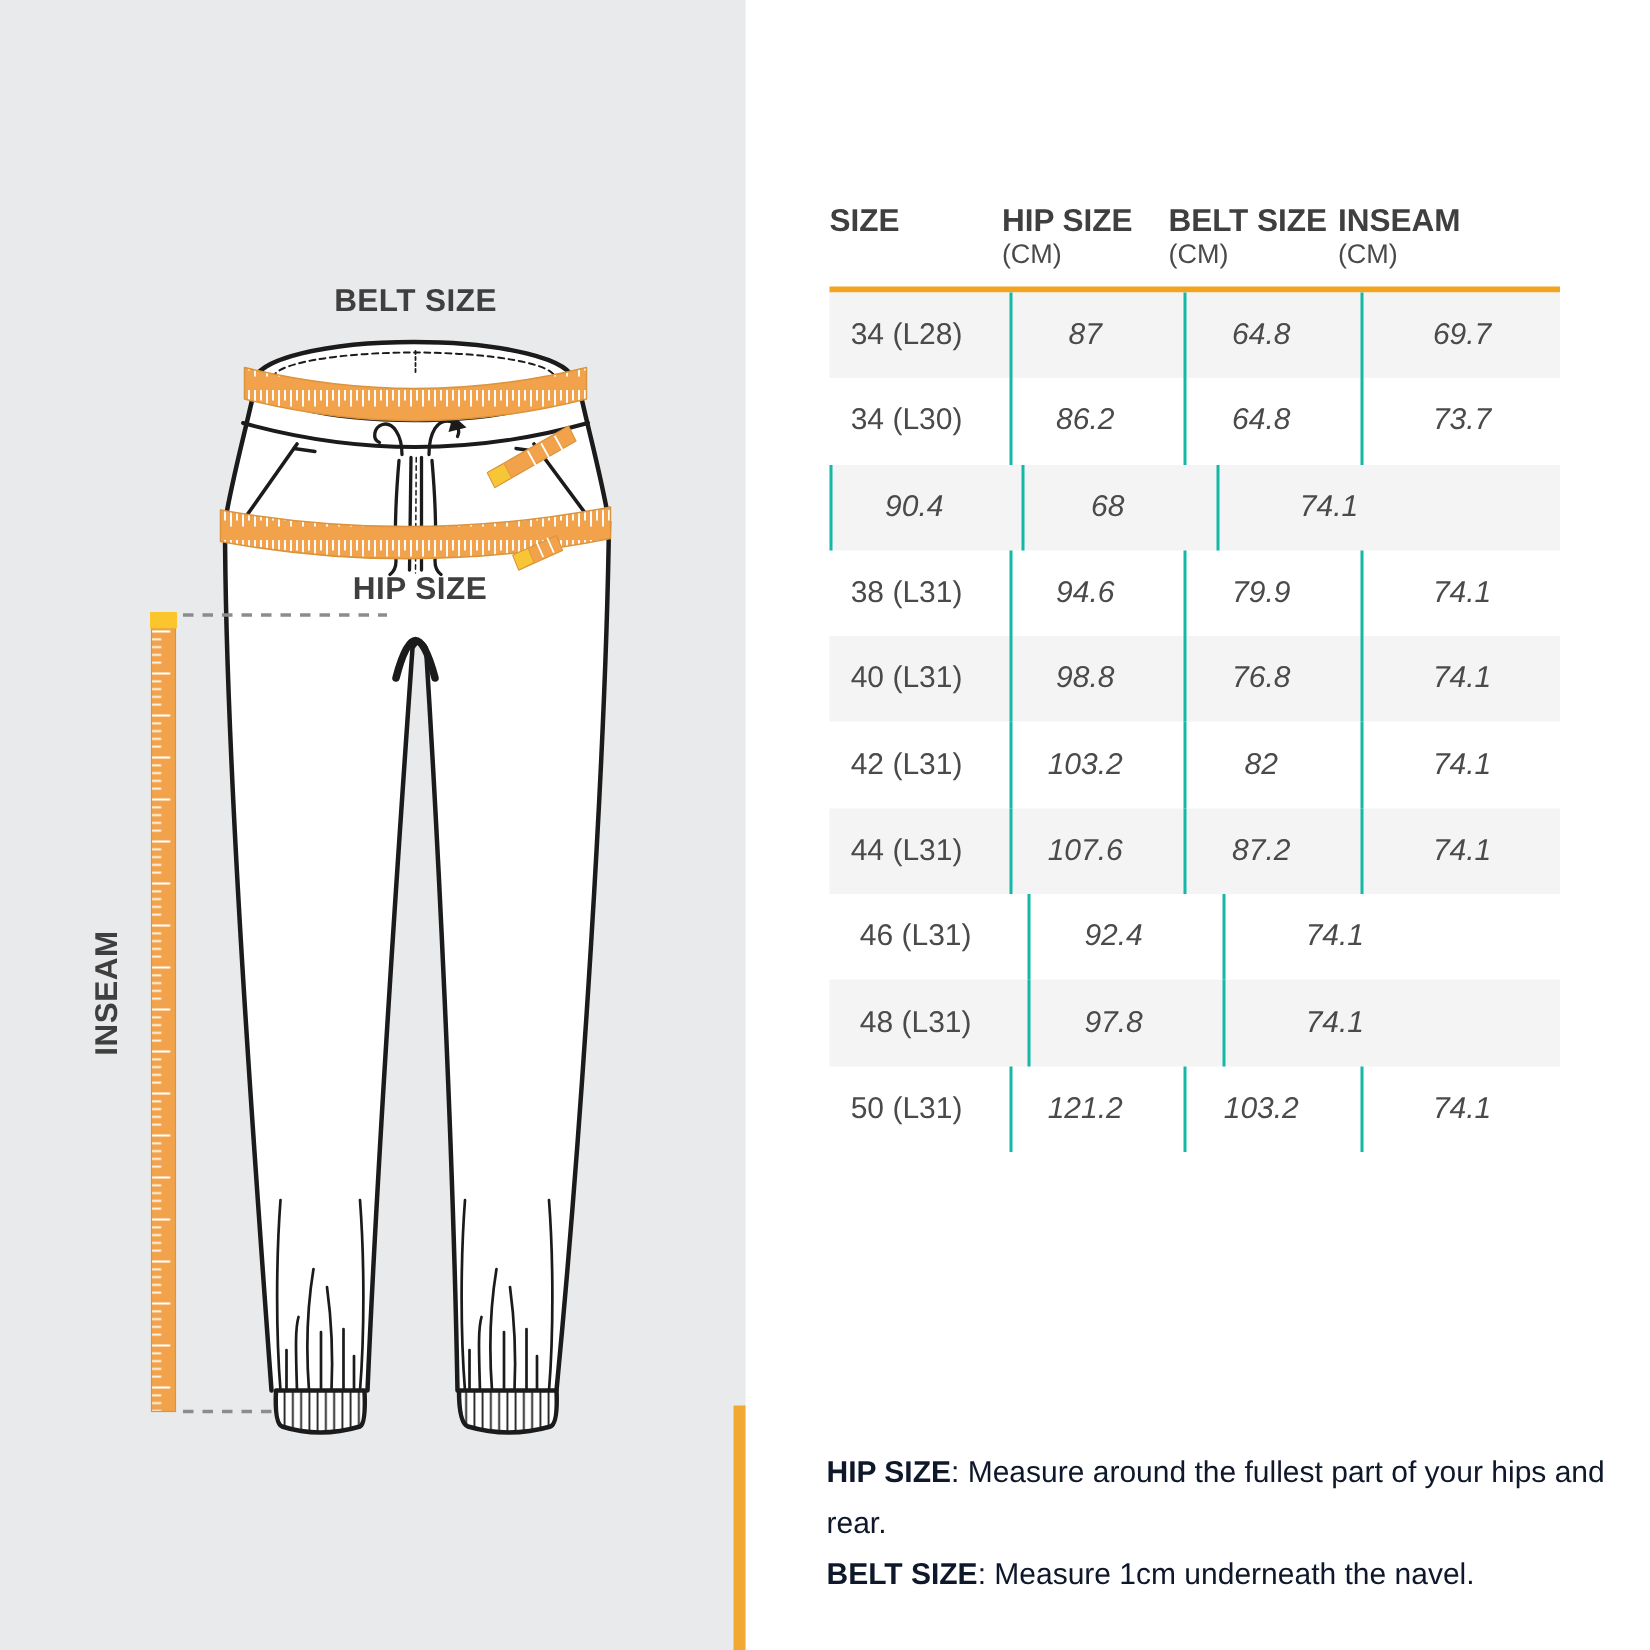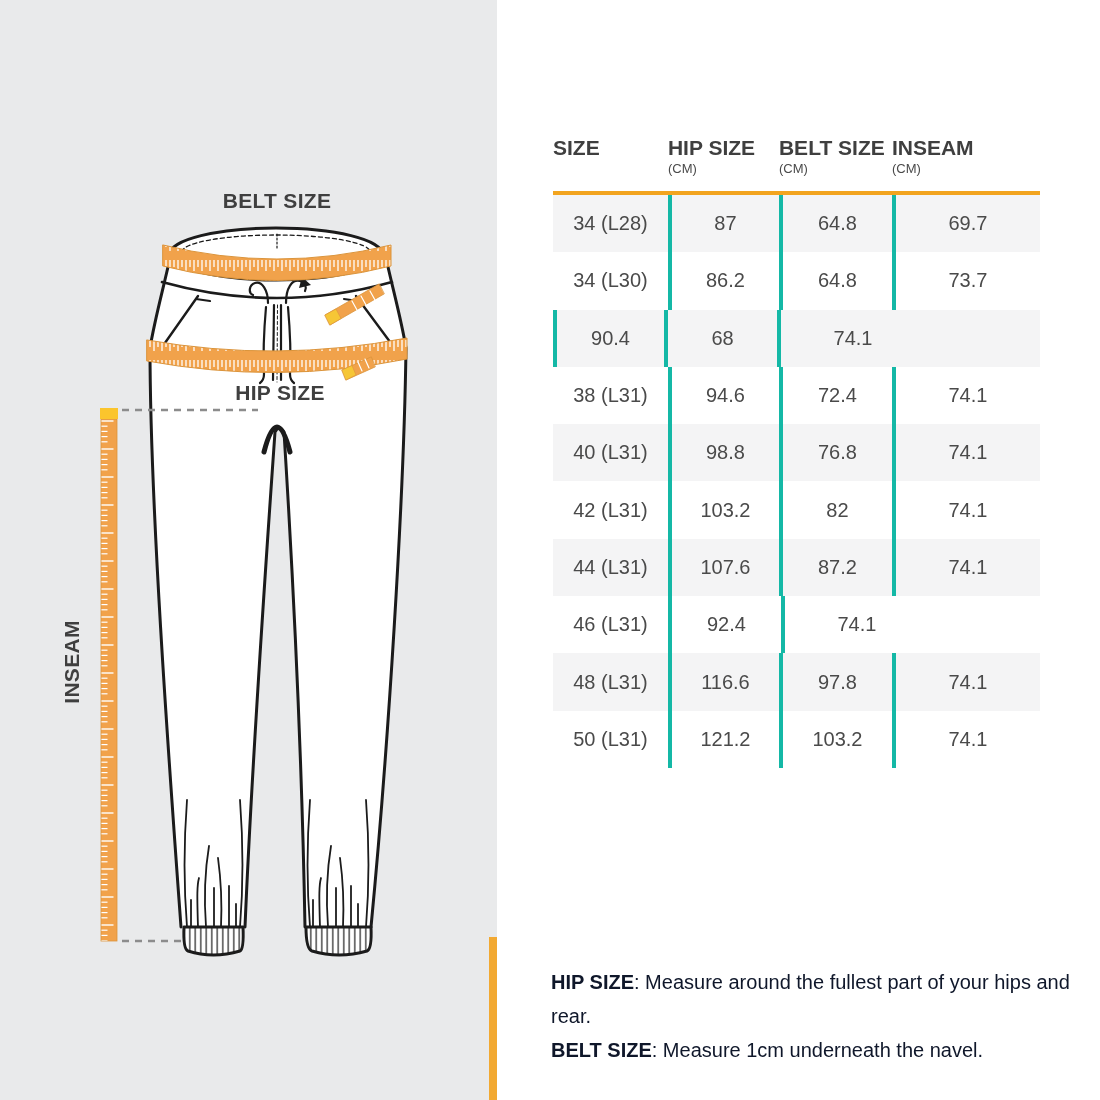--- a/index.html
+++ b/index.html
@@ -28,30 +28,30 @@
   
   .accent-bar {
     position:absolute; left:489px; top:937px; width:8px; height:163px;
     background:#f2a932;
   }
   
   .size-table { position:absolute; left:553px; top:136px; width:487px; }
   .thead { display:flex; }
   .th { }
   .th .lbl { font-size:21px; line-height:24px; font-weight:700; color:#3f3f3f; }
-  .th .unit { font-size:13px; line-height:18px; height:18px; font-weight:500; color:#4a4a4a; }
+  .th .unit { font-size:18px; line-height:18px; height:18px; font-weight:500; color:#4a4a4a; }
   .orange-rule { height:4px; background:#f2a41f; margin-top:13px; }
   .tbody { width:100%; }
-  .trow { display:flex; height:57.3px; }
+  .trow { display:flex; height:57.3px;gap:17px; }
   .trow.alt { background:#f4f4f5; }
   .tcell {
     display:flex; align-items:center; justify-content:center;
     font-size:20px; color:#4a4a4a; box-sizing:border-box; height:100%;
   }
-  .tcell.bdr { border-left:4px solid #14b8a6; }
+  .tcell.bdr { border-left:2px solid #14b8a6;font-style:italic; }
   .c0 { width:23.6%; } .c1 { width:22.8%; } .c2 { width:23.2%; } .c3 { width:30.4%; }
   
   .notes {
     position:absolute; left:551px; top:965px; width:540px;
     font-size:20px; line-height:34px; color:#0f172a;
   }
   .notes b { font-weight:700; }
 </style>
 </head>
 <body>
@@ -217,21 +217,21 @@
         <div class="tcell c3 bdr">73.7</div>
       </div>
       <div class="trow alt">
         <div class="tcell c1 bdr">90.4</div>
         <div class="tcell c2 bdr">68</div>
         <div class="tcell c3 bdr">74.1</div>
       </div>
       <div class="trow">
         <div class="tcell c0">38 (L31)</div>
         <div class="tcell c1 bdr">94.6</div>
-        <div class="tcell c2 bdr">72.4</div>
+        <div class="tcell c2 bdr">79.9</div>
         <div class="tcell c3 bdr">74.1</div>
       </div>
       <div class="trow alt">
         <div class="tcell c0">40 (L31)</div>
         <div class="tcell c1 bdr">98.8</div>
         <div class="tcell c2 bdr">76.8</div>
         <div class="tcell c3 bdr">74.1</div>
       </div>
       <div class="trow">
         <div class="tcell c0">42 (L31)</div>
@@ -245,21 +245,20 @@
         <div class="tcell c2 bdr">87.2</div>
         <div class="tcell c3 bdr">74.1</div>
       </div>
       <div class="trow">
         <div class="tcell c0">46 (L31)</div>
         <div class="tcell c2 bdr">92.4</div>
         <div class="tcell c3 bdr">74.1</div>
       </div>
       <div class="trow alt">
         <div class="tcell c0">48 (L31)</div>
-        <div class="tcell c1 bdr">116.6</div>
         <div class="tcell c2 bdr">97.8</div>
         <div class="tcell c3 bdr">74.1</div>
       </div>
       <div class="trow">
         <div class="tcell c0">50 (L31)</div>
         <div class="tcell c1 bdr">121.2</div>
         <div class="tcell c2 bdr">103.2</div>
         <div class="tcell c3 bdr">74.1</div>
       </div>
     </div>

